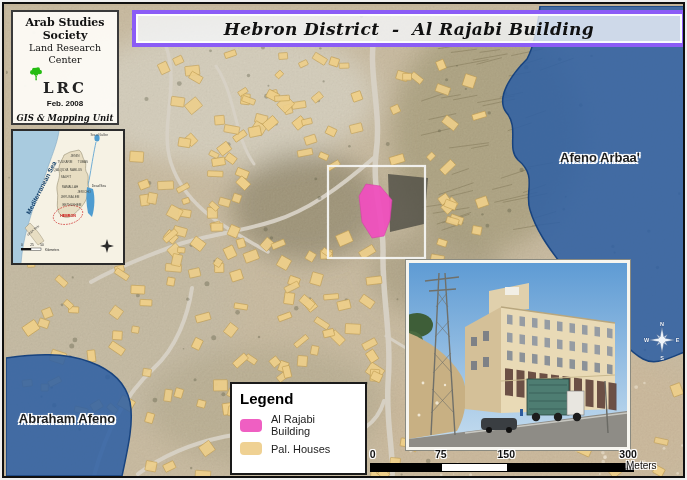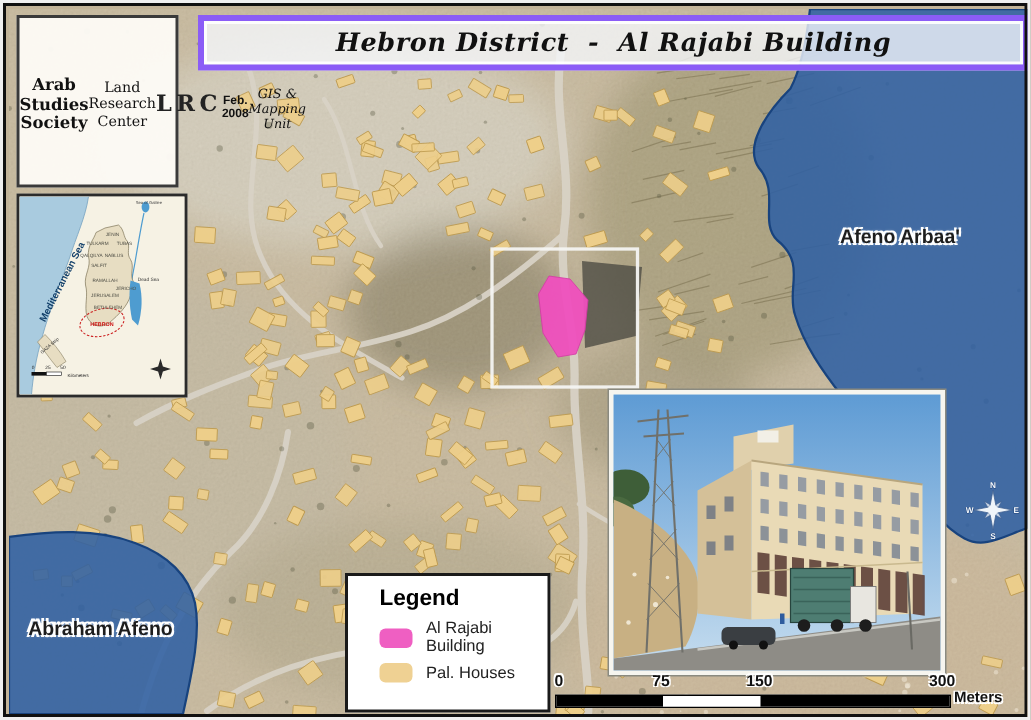--- a/index.html
+++ b/index.html
@@ -10,57 +10,57 @@
 
   .titlebar{position:absolute;left:130px;top:8px;width:546px;height:29px;z-index:20;
             background:rgba(246,249,252,0.78);border:4px solid #8b5cf6;
             box-shadow:inset 0 0 0 2px rgba(255,255,255,0.9);
             display:flex;align-items:center;justify-content:center;}
   .titlebar span{font-family:"DejaVu Serif",serif;font-style:italic;font-weight:bold;
             font-size:17px;color:#111;letter-spacing:.4px;white-space:pre;}
 
   .lrcbox{position:absolute;left:9px;top:8px;width:108px;height:115px;z-index:21;
           background:rgba(253,251,246,0.96);border:2px solid #3a3a3a;box-sizing:border-box;
-          display:flex;flex-direction:row;align-items:center;text-align:center;padding-top:5px;}
+          display:flex;flex-direction:column;text-align:center;padding-top:5px;}
   .lrc-org1{font-family:"DejaVu Serif",serif;font-weight:bold;font-size:11px;color:#111;line-height:1.15;}
   .lrc-org2{font-family:"DejaVu Serif",serif;font-weight:normal;font-size:9.5px;color:#111;line-height:1.2;}
   .lrc-tree{margin:2px 0 0 0;}
   .lrc-abbr{font-family:"DejaVu Serif",serif;font-weight:bold;font-size:15px;color:#222;letter-spacing:3px;margin-top:-2px;}
   .lrc-date{font-weight:bold;font-size:8px;color:#111;margin-top:2px;}
-  .lrc-unit{font-family:"DejaVu Serif",serif;font-weight:normal;font-style:italic;font-size:8.5px;color:#111;margin-top:5px;}
+  .lrc-unit{font-family:"DejaVu Serif",serif;font-weight:bold;font-style:italic;font-size:8.5px;color:#111;margin-top:5px;}
 
   .locator{position:absolute;left:9px;top:127px;width:114px;height:136px;z-index:21;
            background:#F6F2E4;border:2px solid #2b2b2b;box-sizing:border-box;}
   .locator svg{display:block;width:110px;height:132px;}
 
   .maplabel{position:absolute;z-index:25;font-weight:bold;font-size:13px;color:#1d1d1d;text-align:center;
             text-shadow:-1.5px -1.5px 0 #fff,1.5px -1.5px 0 #fff,-1.5px 1.5px 0 #fff,1.5px 1.5px 0 #fff,0 0 3px #fff;}
   .lbl-qiryat{left:518px;top:148px;width:160px;}
   .lbl-abraham{left:4px;top:409px;width:122px;}
 
   .photo{position:absolute;left:404px;top:258px;width:224px;height:190px;z-index:30;box-sizing:border-box;
          border:3px solid #f6f5ef;box-shadow:0 0 0 1px #8a8a80;background:#9ec3e2;}
   .photo svg{display:block;width:218px;height:184px;}
 
   .legend{position:absolute;left:228px;top:380px;width:137px;height:93px;z-index:35;box-sizing:border-box;
-          background:#fff;border:2px solid #1a1a1a;padding:6px 8px 4px 21px;}
+          background:#fff;border:2px solid #1a1a1a;padding:6px 8px 4px 8px;}
   .legend-title{font-weight:bold;font-size:15px;color:#000;margin-bottom:6px;}
   .legend-row{display:flex;align-items:center;margin-bottom:5px;}
   .swatch{width:22px;height:13px;border-radius:4px;margin-right:9px;flex:0 0 auto;}
   .legend-row span{font-size:11px;color:#222;}
 
   .scalebar{position:absolute;left:368px;top:446px;width:296px;height:26px;z-index:34;}
   .sb-track{position:relative;width:262px;height:100%;}
   .sb-labels{position:absolute;left:0;top:0;width:100%;height:12px;}
   .sb-labels span{position:absolute;transform:translateX(-50%);font-size:10.5px;font-weight:bold;color:#111;
             text-shadow:-1px -1px 0 #fff,1px -1px 0 #fff,-1px 1px 0 #fff,1px 1px 0 #fff;}
   .sb-bar{position:absolute;left:0;top:15px;width:262px;height:7px;border:1px solid #000;background:#fff;
           display:flex;box-sizing:content-box;}
   .seg{height:100%;}
-  .sb-unit{position:absolute;left:266px;top:12px;font-size:10px;font-weight:bold;color:#111;
+  .sb-unit{position:absolute;left:256px;top:12px;font-size:10px;font-weight:normal;color:#111;
             text-shadow:-1px -1px 0 #fff,1px -1px 0 #fff,-1px 1px 0 #fff,1px 1px 0 #fff;}
 
   .compass{position:absolute;left:641px;top:317px;z-index:25;}
 
   text{font-family:"Liberation Sans",sans-serif;}
 </style>
 </head>
 <body>
 
 <div class="page">

